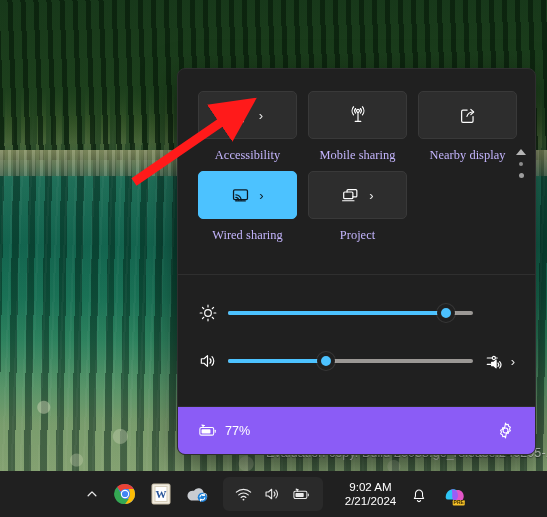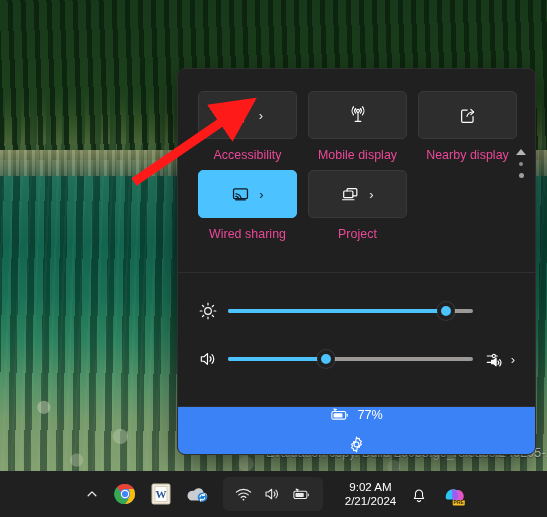--- a/index.html
+++ b/index.html
@@ -124,25 +124,26 @@
   .tile.on .glyph { color: #0d1b24; }
   .tile .chev {
     color: #e8e8e8;
     font-size: 13px;
     line-height: 1;
     font-weight: 400;
   }
   .tile.on .chev { color: #0d1b24; }
   .tile-label {
     margin-top: 9px;
-    color: #ec4899;
+    color: #c4b5fd;
     font-size: 12.4px;
     text-align: center;
     white-space: nowrap;
     letter-spacing: .05px;
+    font-family: Liberation Serif, serif;
   }
 
   
   #page-indicator {
     position: absolute;
     right: 7px; top: 80px;
     width: 14px;
     display: flex;
     flex-direction: column;
     align-items: center;
@@ -213,27 +214,26 @@
     color: #ffffff;
   }
   .slider-row .trail .chev { color: #e8e8e8; font-size: 13px; line-height: 1; }
 
   
   .qs-footer {
     position: absolute;
     left: 0; bottom: 0;
     width: 100%;
     height: 48px;
-    background: #3b82f6;
+    background: #8b5cf6;
     border-top: 1px solid #2c2c2c;
     display: flex;
     align-items: center;
     justify-content: space-between;
     padding: 0 20px;
-    flex-direction: column;
   }
   .battery-group { display: flex; align-items: center; gap: 7px; color: #ffffff; }
   .battery-group .pct { font-size: 12.6px; color: #ffffff; }
 
   
   #annotation-arrow {
     position: absolute;
     left: 128px; top: 96px;
     width: 136px; height: 92px;
     pointer-events: none;
@@ -321,21 +321,21 @@
                 <circle cx="12" cy="7" r="1.8"></circle>
                 <path d="M9.1 4.2a4.3 4.3 0 0 0 0 5.6"></path>
                 <path d="M14.9 4.2a4.3 4.3 0 0 1 0 5.6"></path>
                 <path d="M6.7 2.1a7.6 7.6 0 0 0 0 9.8"></path>
                 <path d="M17.3 2.1a7.6 7.6 0 0 1 0 9.8"></path>
                 <path d="M12 8.8V19"></path>
                 <path d="M8.6 19.6h6.8"></path>
               </svg>
             </span>
           </div>
-          <div class="tile-label">Mobile display</div>
+          <div class="tile-label">Mobile sharing</div>
         </div>
 
         <div class="tile-cell">
           <div class="tile">
             <span class="glyph">
               <svg width="19" height="19" viewBox="0 0 24 24" fill="none" stroke="currentColor" stroke-width="1.5" stroke-linecap="round" stroke-linejoin="round">
                 <path d="M19 13.4V19a1.6 1.6 0 0 1-1.6 1.6H6.2A1.6 1.6 0 0 1 4.6 19V6.8a1.6 1.6 0 0 1 1.6-1.6h5.4"></path>
                 <path d="M11.3 13.2C12.3 9.6 15.4 7.6 19.4 7.6"></path>
                 <path d="M16.2 4.3l3.6 3.3-3.6 3.3"></path>
               </svg>

